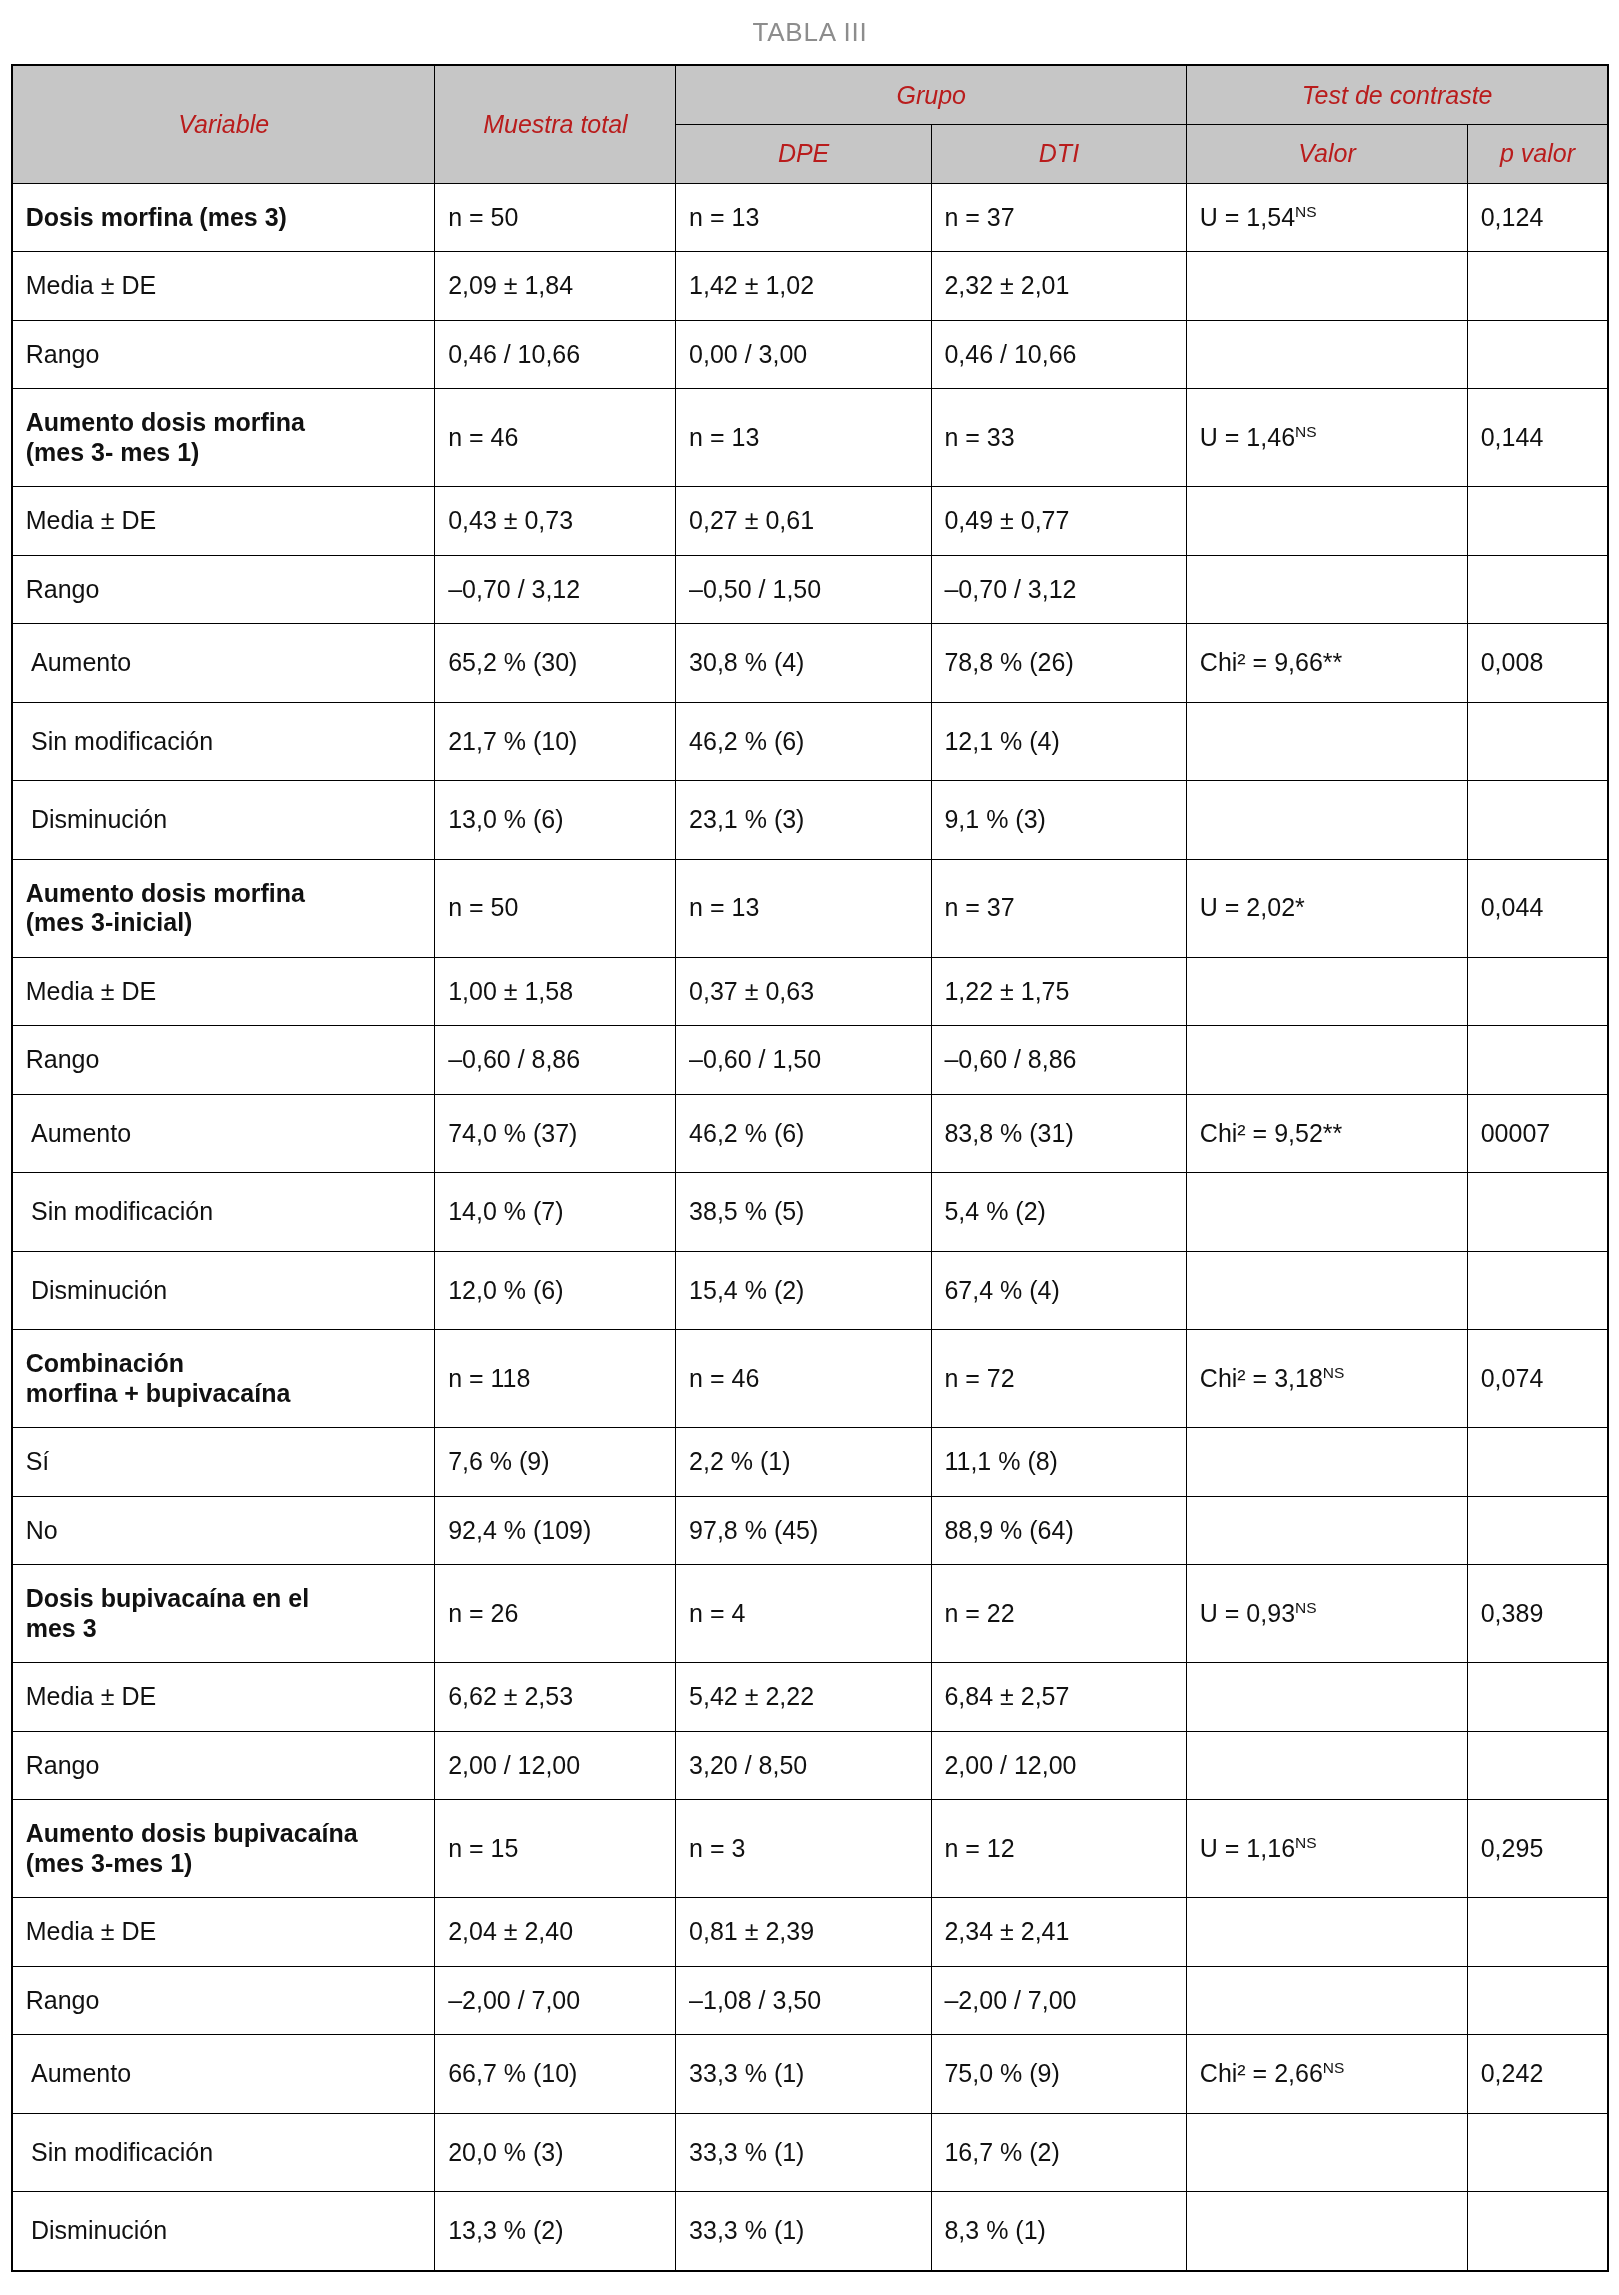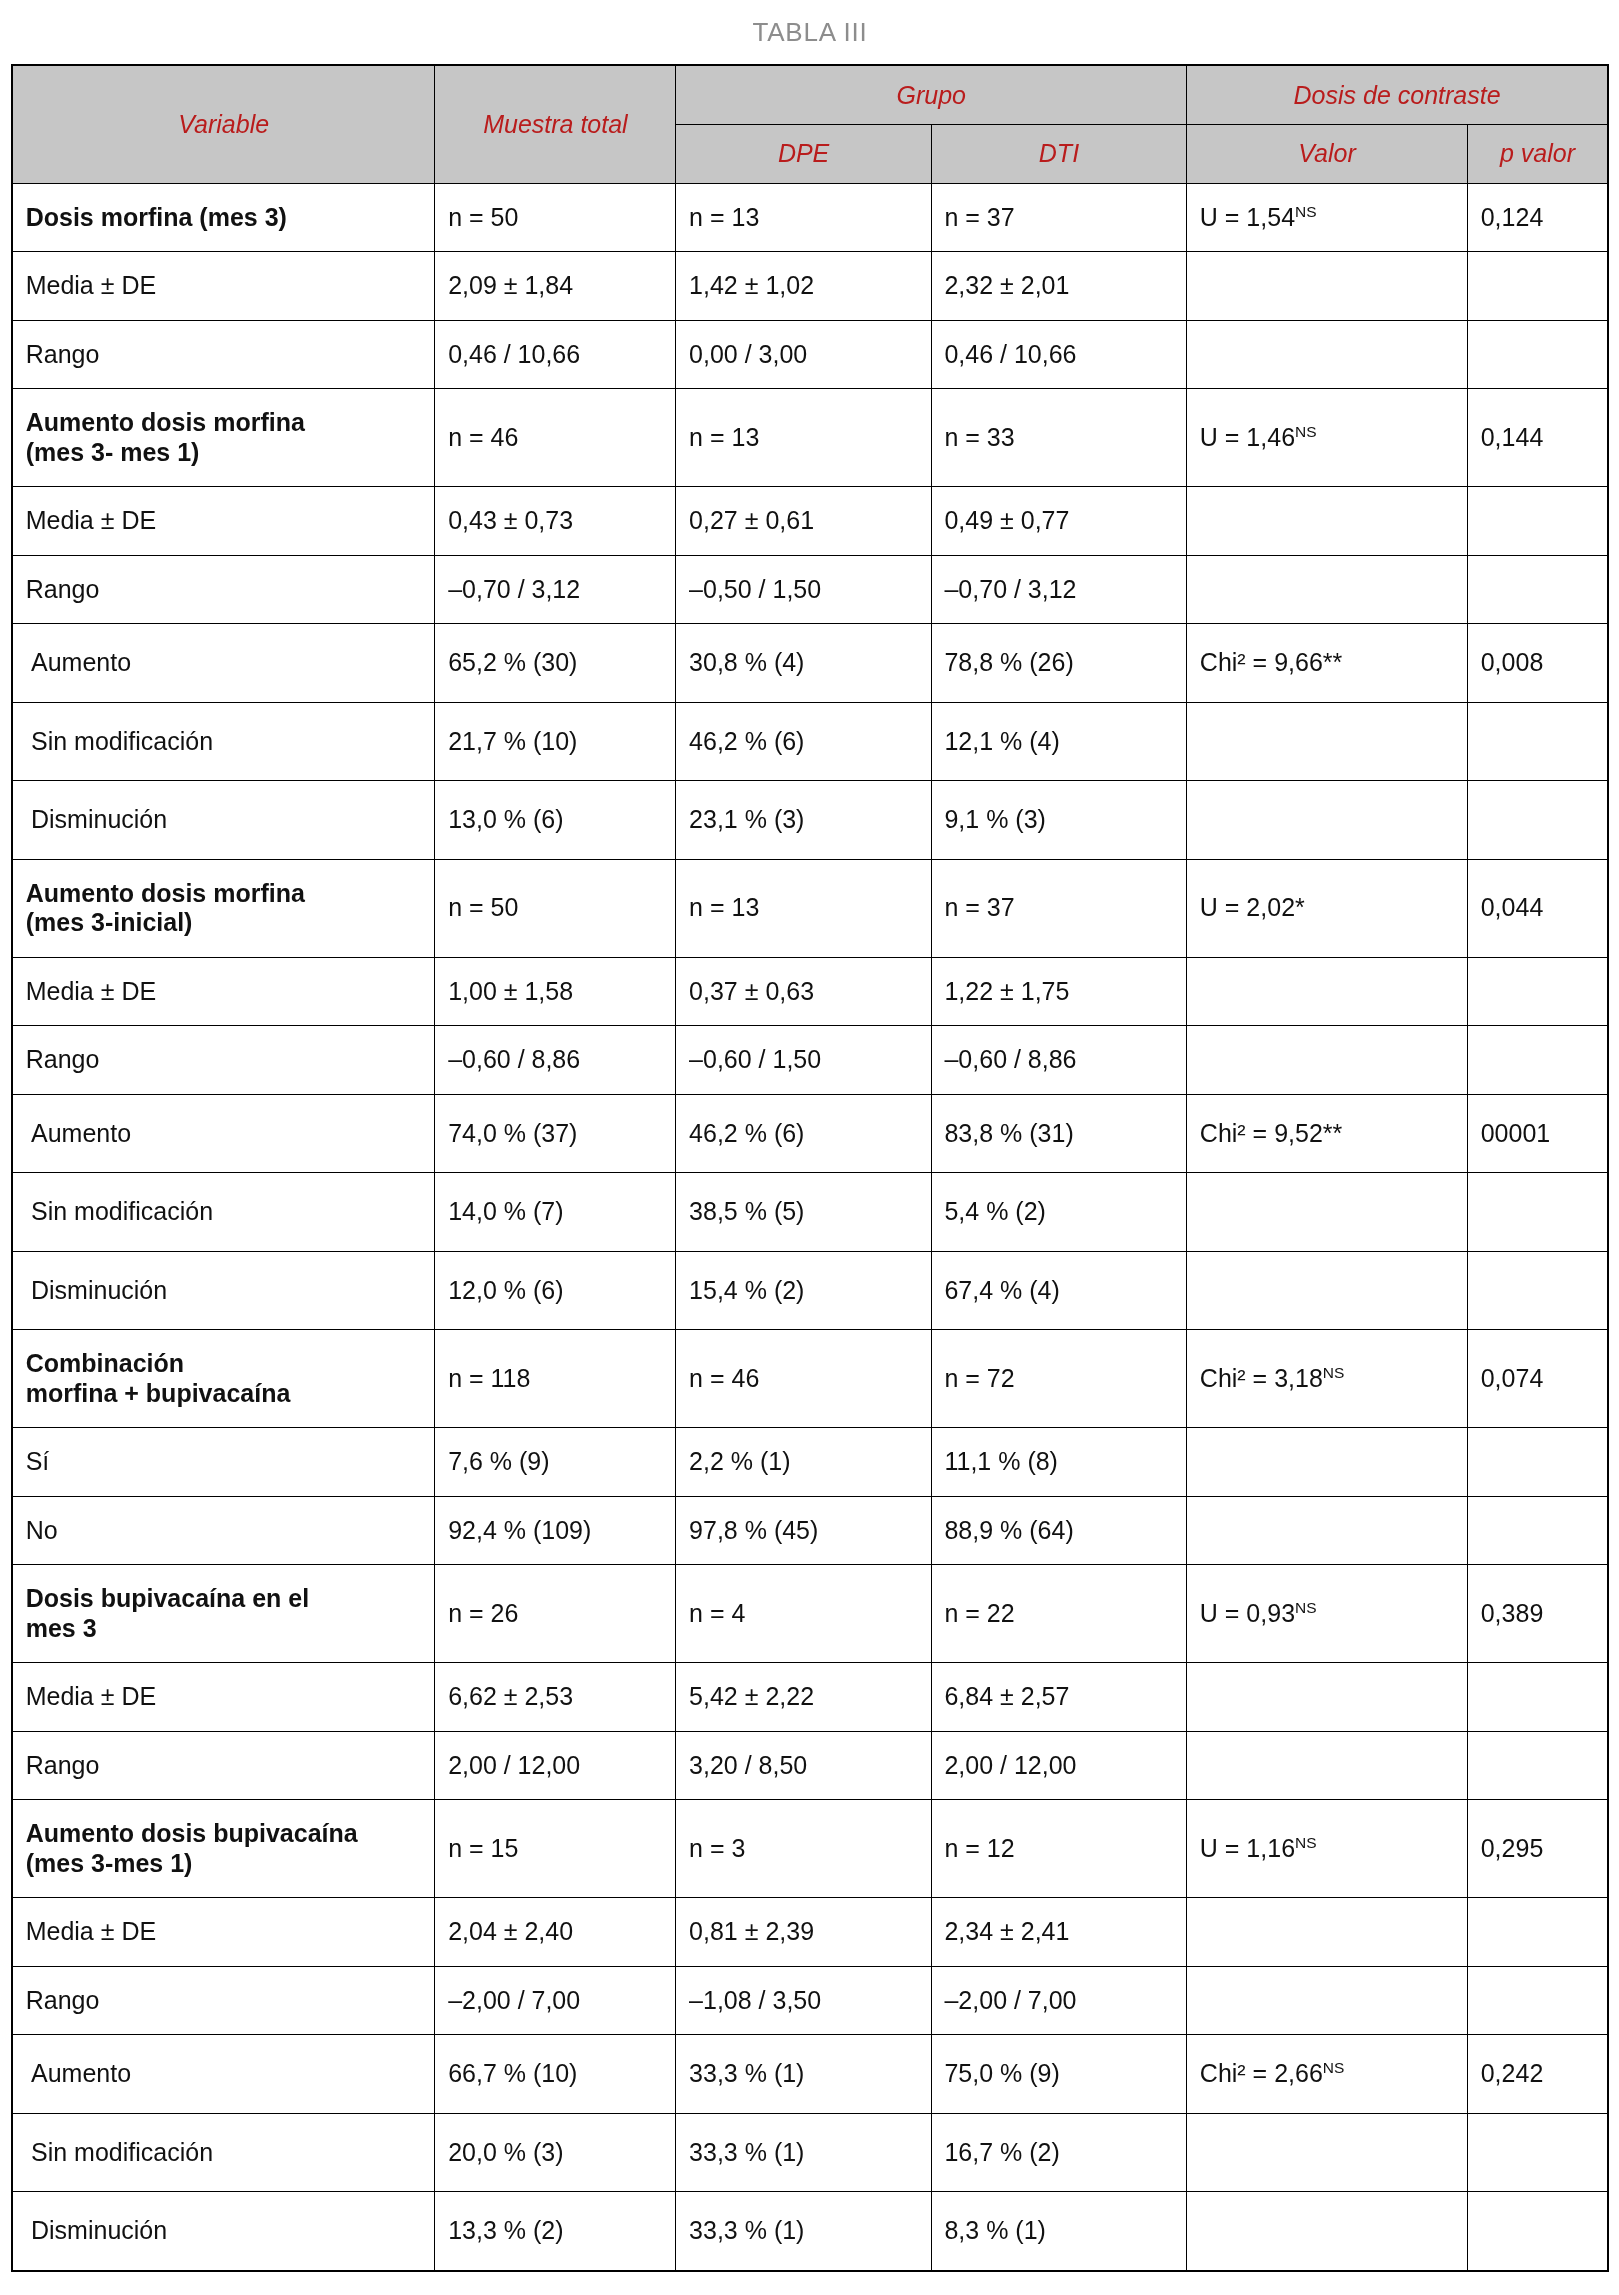--- a/index.html
+++ b/index.html
@@ -71,21 +71,21 @@
       <col style="width:16.0%">
       <col style="width:16.0%">
       <col style="width:17.6%">
       <col style="width:8.8%">
     </colgroup>
     <thead>
       <tr>
         <th rowspan="2">Variable</th>
         <th rowspan="2">Muestra total</th>
         <th colspan="2">Grupo</th>
-        <th colspan="2">Dosis de contraste</th>
+        <th colspan="2">Test de contraste</th>
       </tr>
       <tr>
         <th>DPE</th>
         <th>DTI</th>
         <th>Valor</th>
         <th>p valor</th>
       </tr>
     </thead>
     <tbody>
         <tr class="row-group">
@@ -185,21 +185,21 @@
           <td>–0,60 / 8,86</td>
           <td></td>
           <td></td>
         </tr>
         <tr class="row-indent">
           <td class="label-cell">Aumento</td>
           <td>74,0 % (37)</td>
           <td>46,2 % (6)</td>
           <td>83,8 % (31)</td>
           <td>Chi² = 9,52**</td>
-          <td>00001</td>
+          <td>00007</td>
         </tr>
         <tr class="row-indent">
           <td class="label-cell">Sin modificación</td>
           <td>14,0 % (7)</td>
           <td>38,5 % (5)</td>
           <td>5,4 % (2)</td>
           <td></td>
           <td></td>
         </tr>
         <tr class="row-indent">

